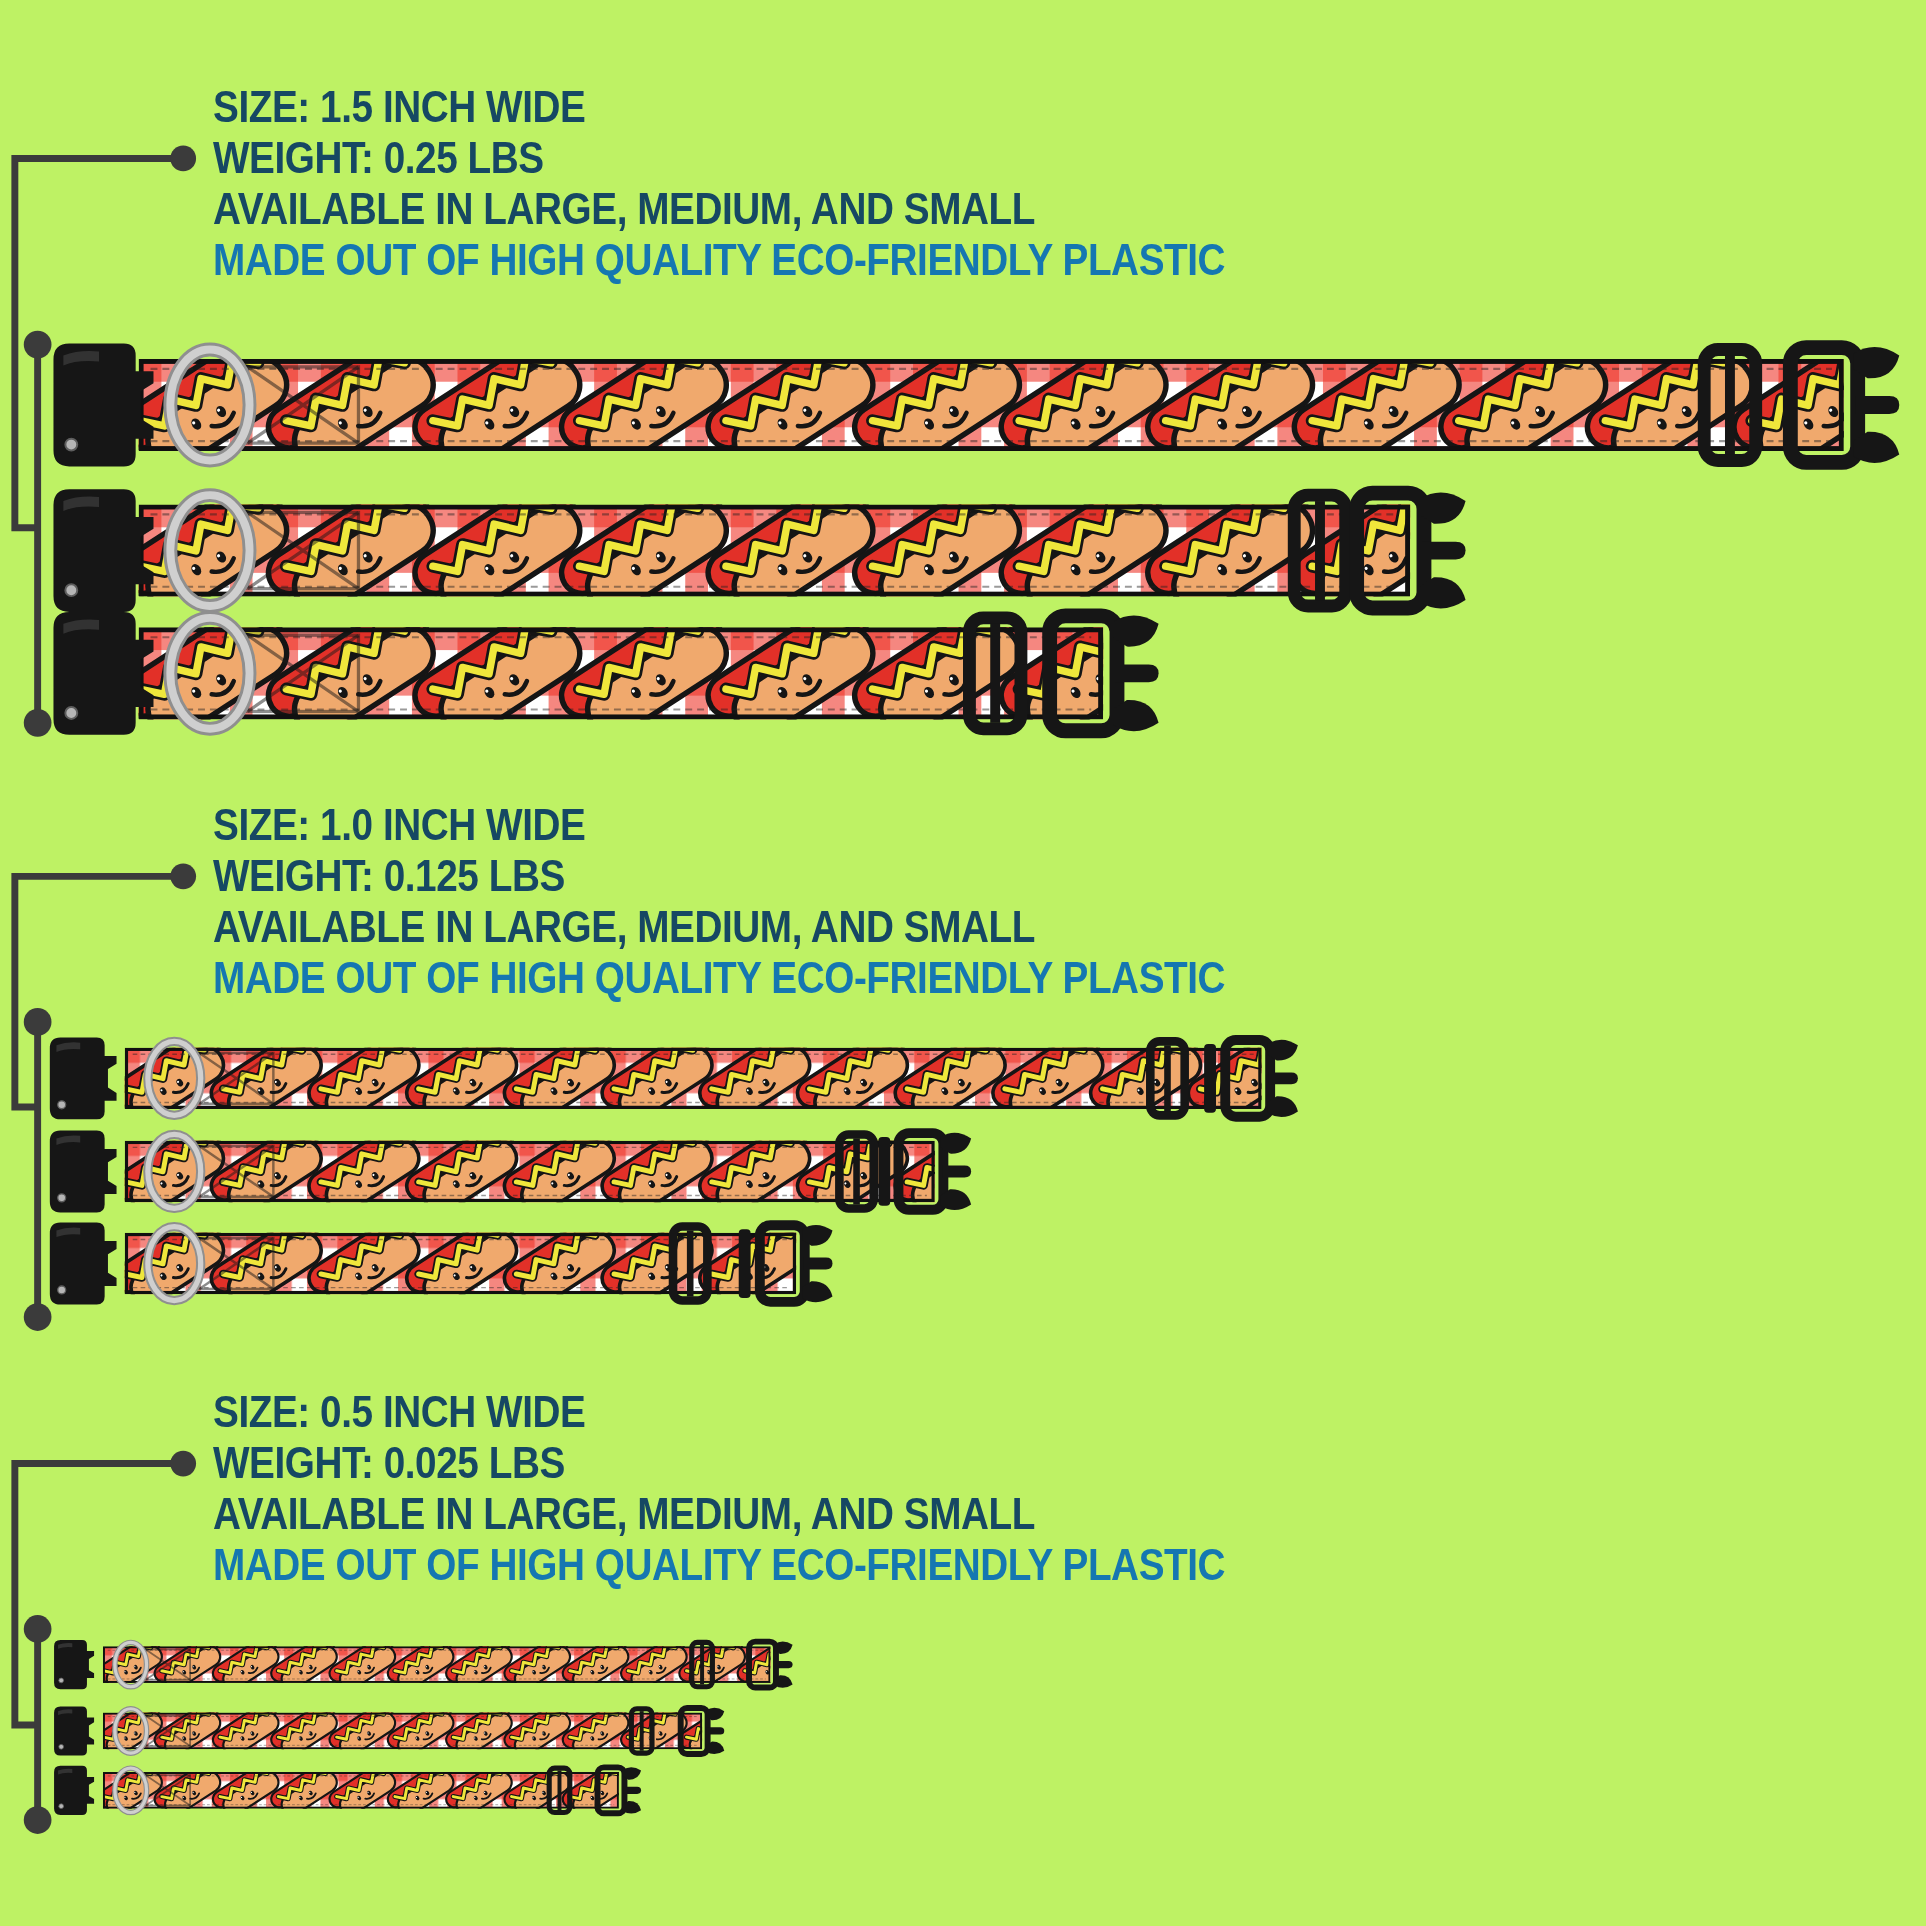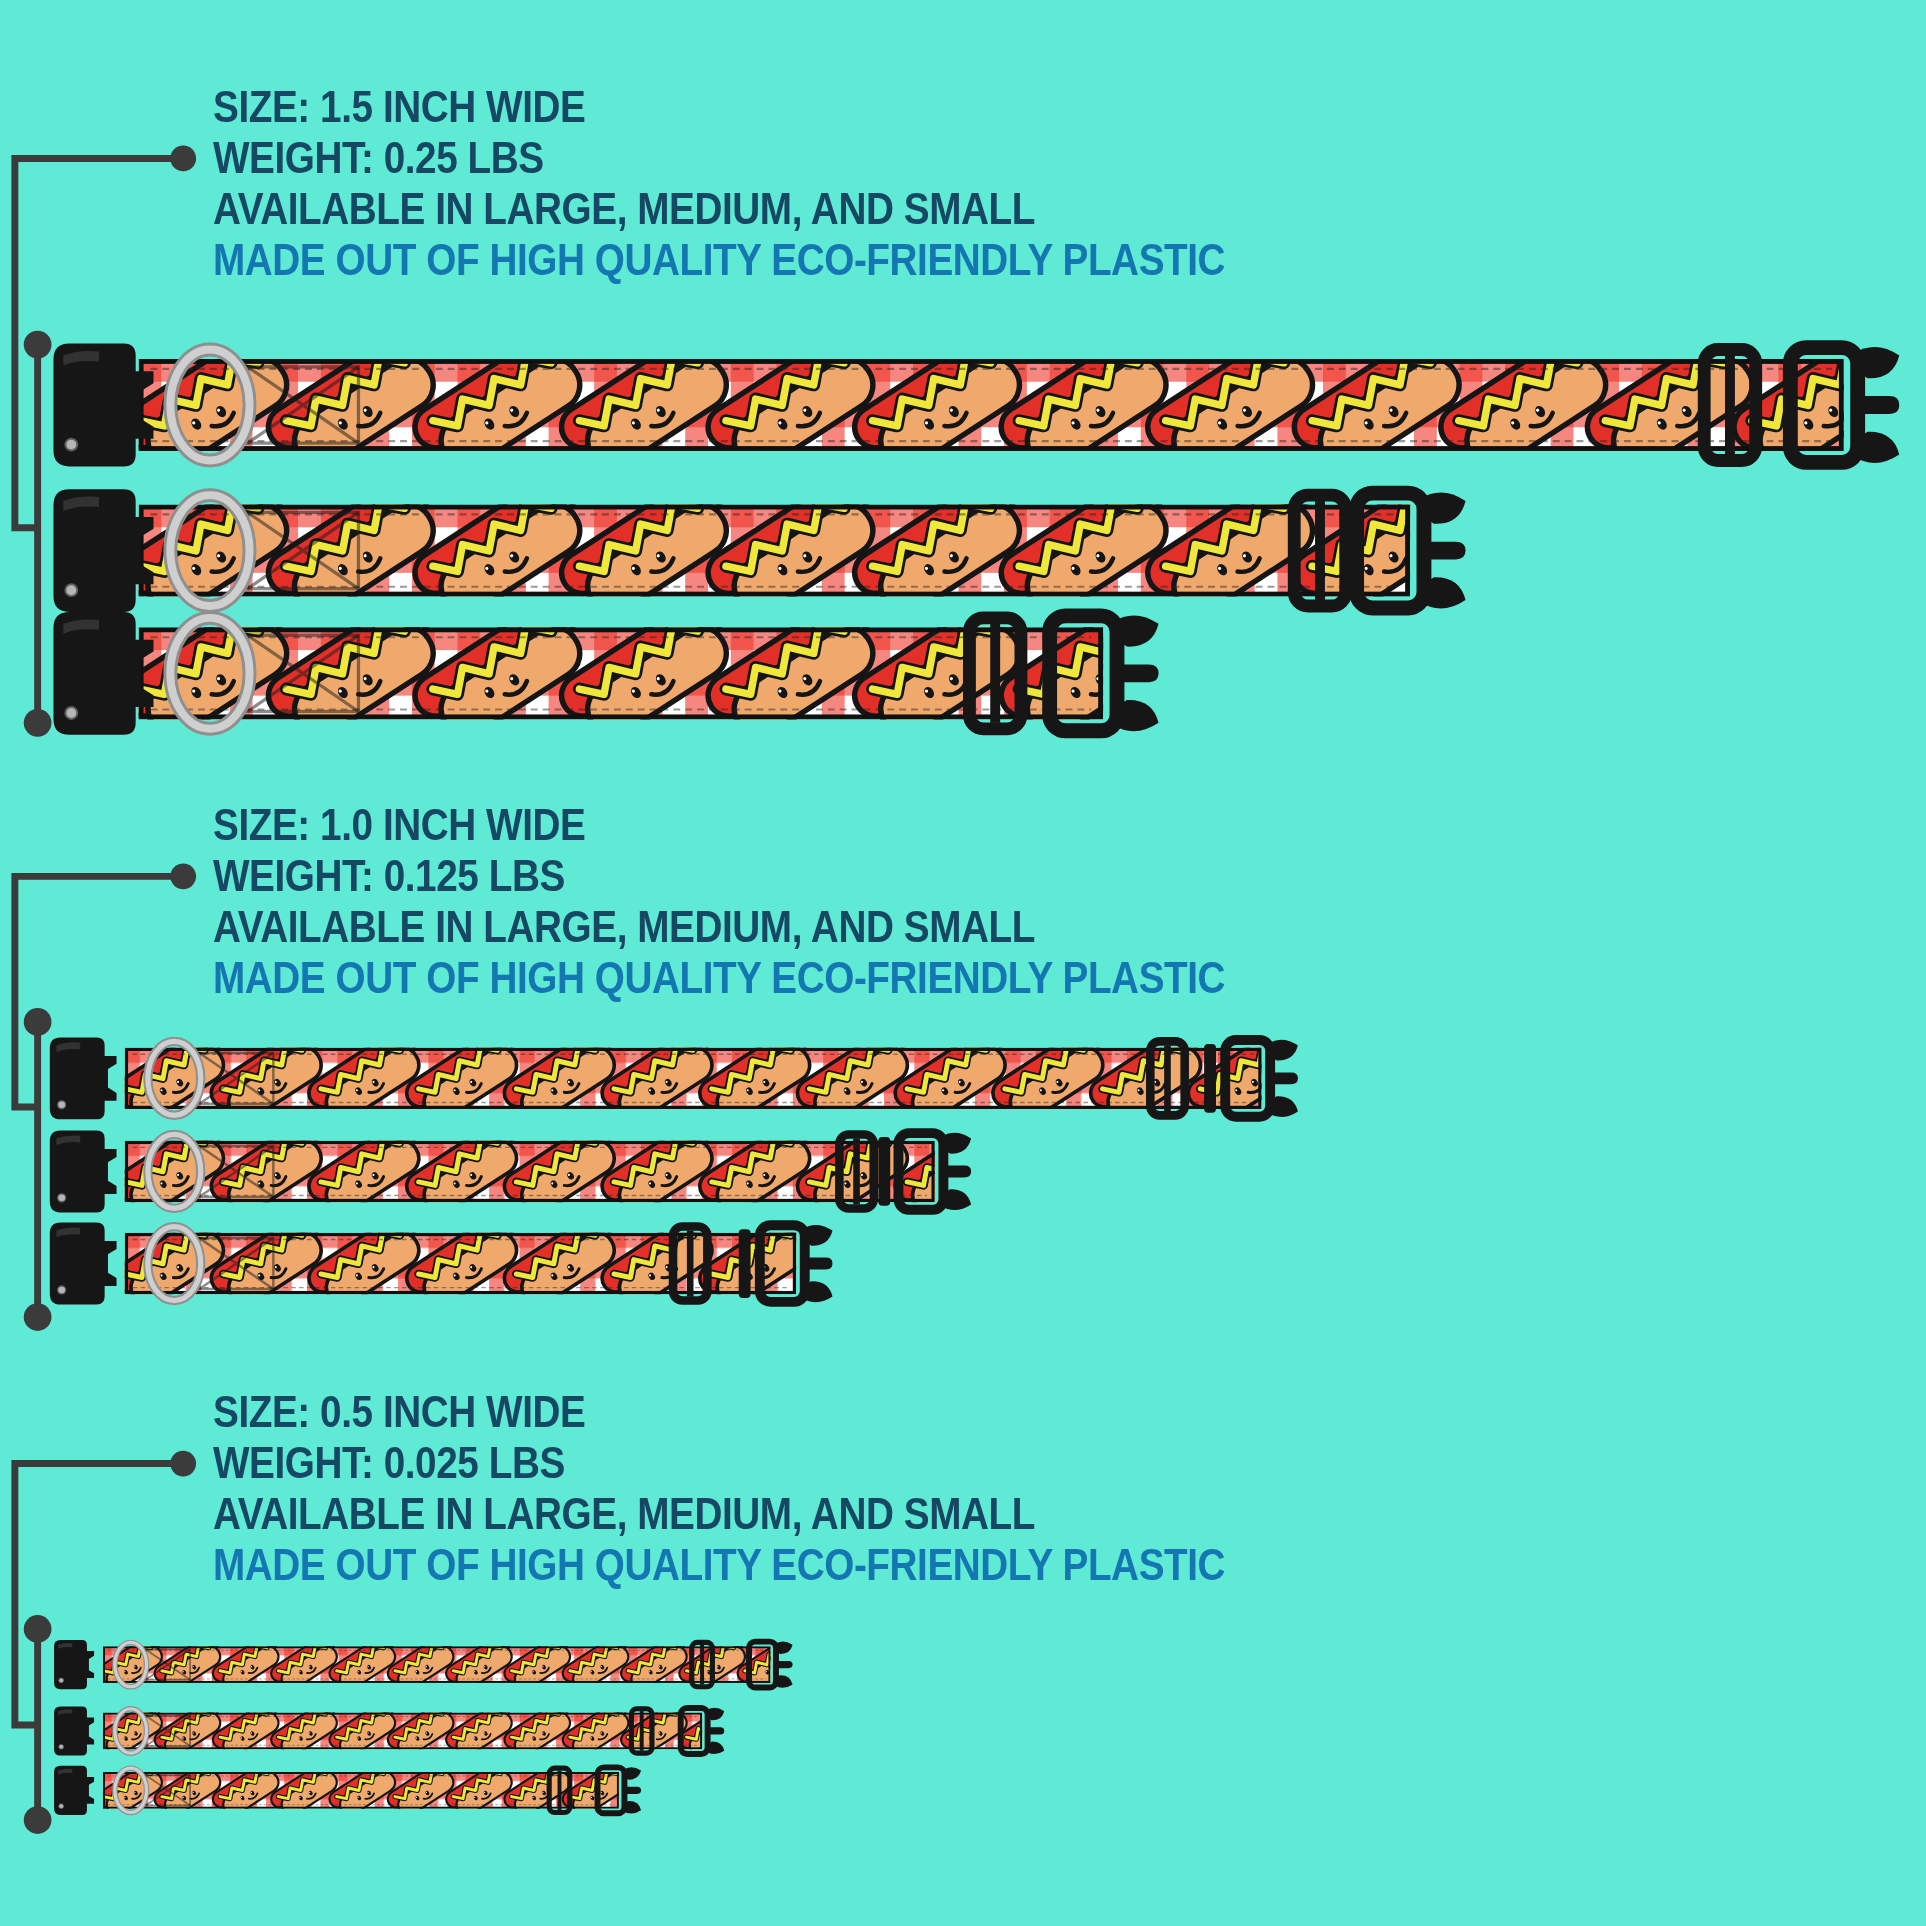--- a/index.html
+++ b/index.html
@@ -10,21 +10,21 @@
     --bun-tan:#f0a96d;
     --sausage-red:#e23028;
     --mustard-yellow:#efe73b;
     --plastic-black:#161616;
     --metal-silver:#cfcfcf;
   }
   html,body{margin:0;padding:0;background:#ffffff;}
   #canvas{
     position:relative;
     width:1927px;height:1927px;
-    background:#5eead4;
+    background:#bef264;
     overflow:hidden;
     font-family:"Liberation Sans", sans-serif;
   }
   #art{position:absolute;left:0;top:0;}
   .text-block{
     position:absolute;
     left:213px;
     transform:scaleX(0.88);
     transform-origin:0 0;
     white-space:nowrap;

